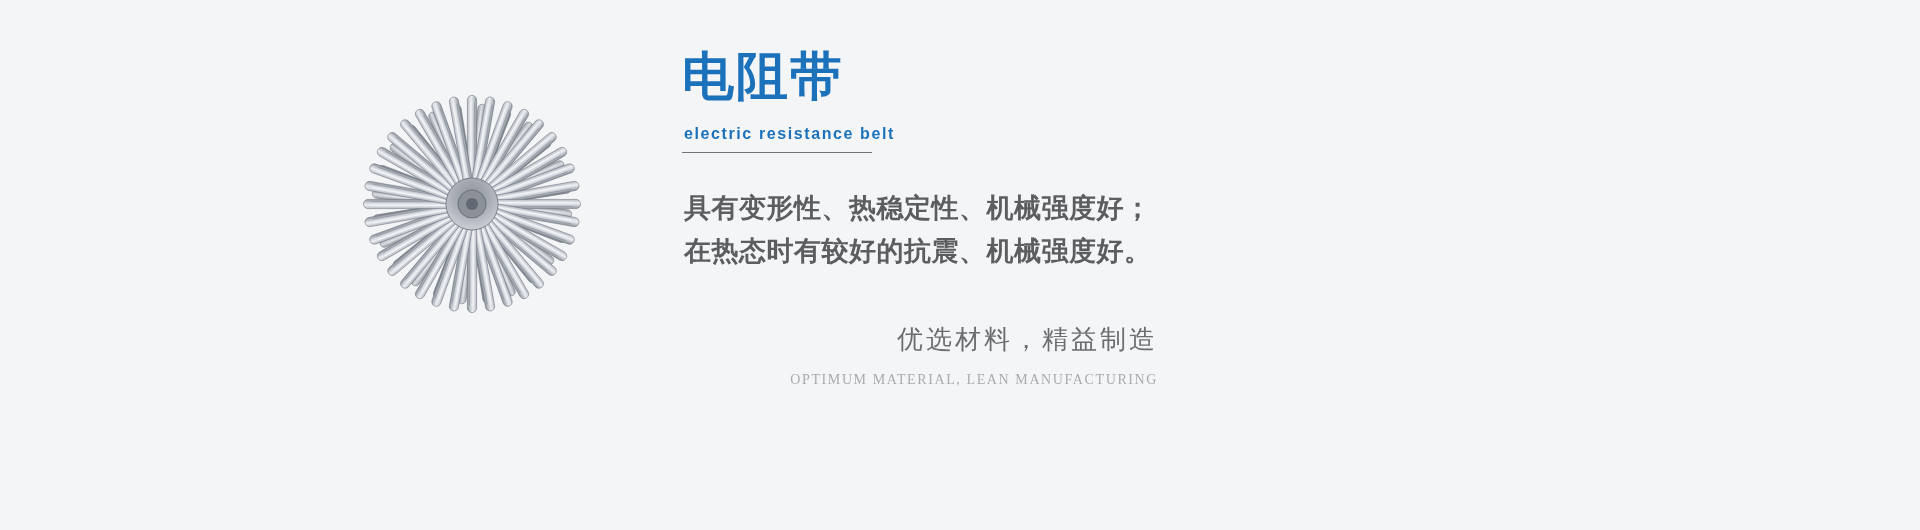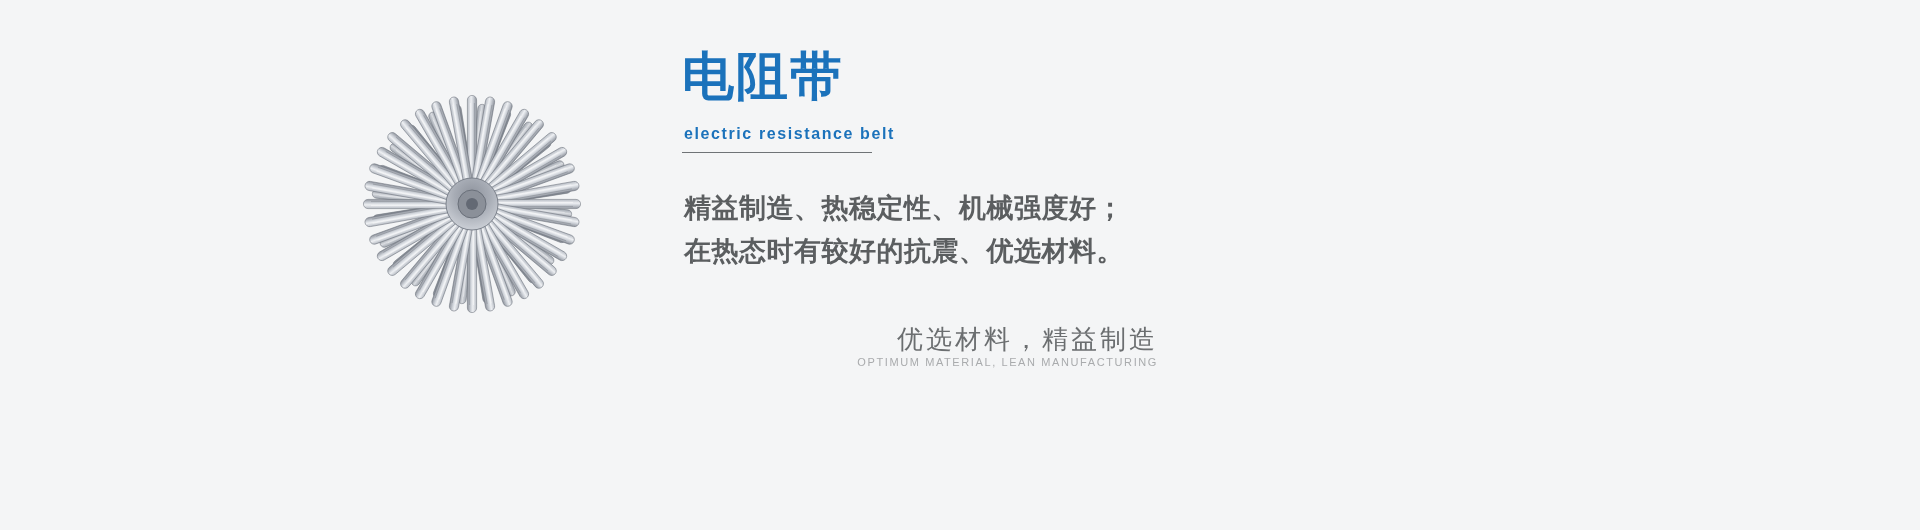--- a/index.html
+++ b/index.html
@@ -125,26 +125,26 @@
     margin: 0;
     font-size: 26px;
     line-height: 34px;
     color: #6b6e70;
     letter-spacing: 3px;
     font-family: "DejaVu Serif", "Liberation Serif", serif;
     white-space: nowrap;
   }
 
   .tagline-en {
-    margin: 0 0 0 0;
-    font-size: 11px;
+    margin: 18px 0 0 0;
+    font-size: 14px;
     line-height: 12px;
     color: #a9abad;
     letter-spacing: 1.6px;
-    font-family: Liberation Sans, sans-serif;
+    font-family: Liberation Serif, serif;
     white-space: nowrap;
   }
 </style>
 </head>
 <body>
 
 <div class="banner">
 
   <div class="product-figure">
     <div class="product-photo" aria-label="电阻带">
@@ -255,22 +255,22 @@
 
   <div class="content">
 
     <h1 class="title">电阻带</h1>
 
     <p class="subtitle">electric resistance belt</p>
 
     <hr class="divider">
 
     <div class="body-text">
-      <p class="body-line">精益制造、热稳定性、机械强度好；</p>
-      <p class="body-line">在热态时有较好的抗震、优选材料。</p>
+      <p class="body-line">具有变形性、热稳定性、机械强度好；</p>
+      <p class="body-line">在热态时有较好的抗震、机械强度好。</p>
     </div>
 
     <div class="tagline-block">
       <p class="tagline-cn">优选材料，精益制造</p>
       <p class="tagline-en">OPTIMUM MATERIAL, LEAN MANUFACTURING</p>
     </div>
 
   </div>
 </div>
 

